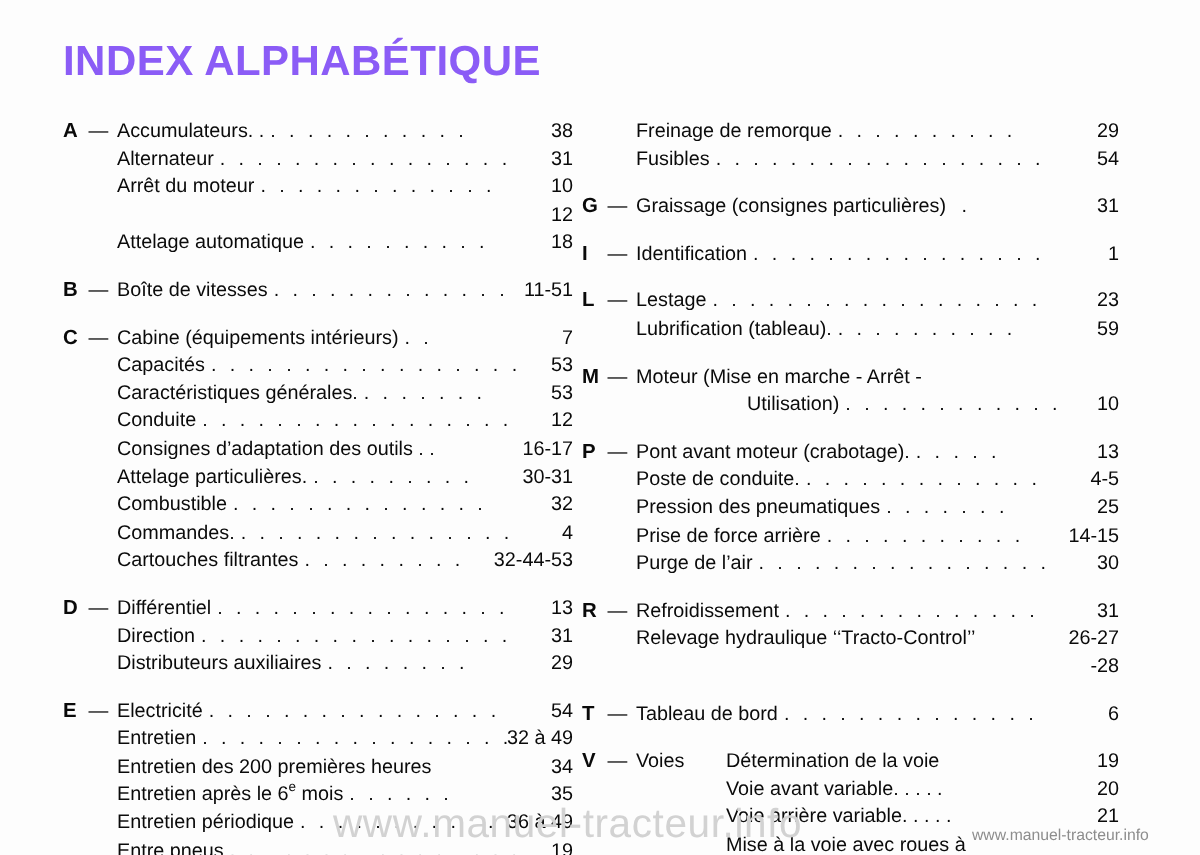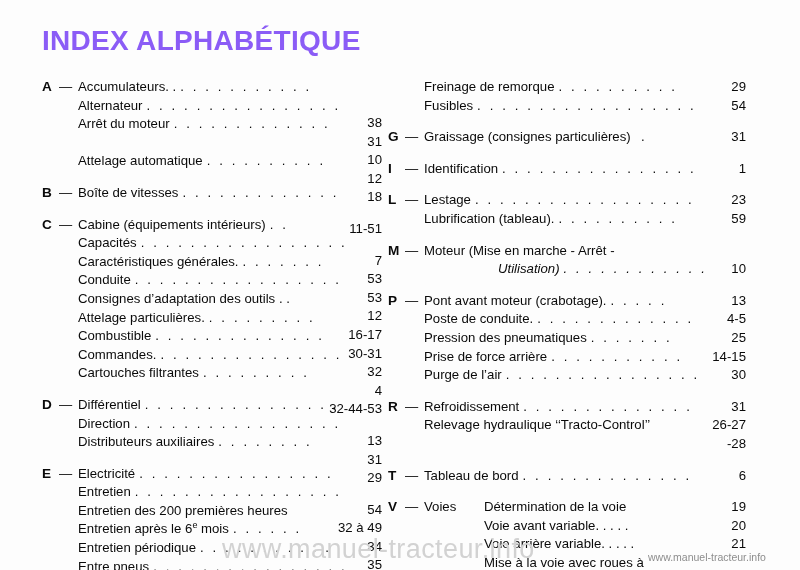--- a/index.html
+++ b/index.html
@@ -78,23 +78,23 @@
     letter-spacing: 2.6px;
     margin-left: 4px;
     font-size: 13.2px;
   }
   .page {
     position: absolute;
     top: 0;
     text-align: right;
     font-size: 13.2px;
   }
-  #col-left .page  { right: 0px;  width: 70px; margin-top: 36px; }
+  #col-left .page  { right: 0px;  width: 70px; }
   #col-right .page { right: 2px;  width: 70px; }
-  .row.indent2 .label { left: 110px; font-style: italic; }
+  .row.indent2 .label { left: 110px; }
 
   
   .row.vcol .label { left: 36px; }
   .row.vcol .sublabel {
     position: absolute;
     left: 96px;
     top: 0;
   }
 
   sup {

